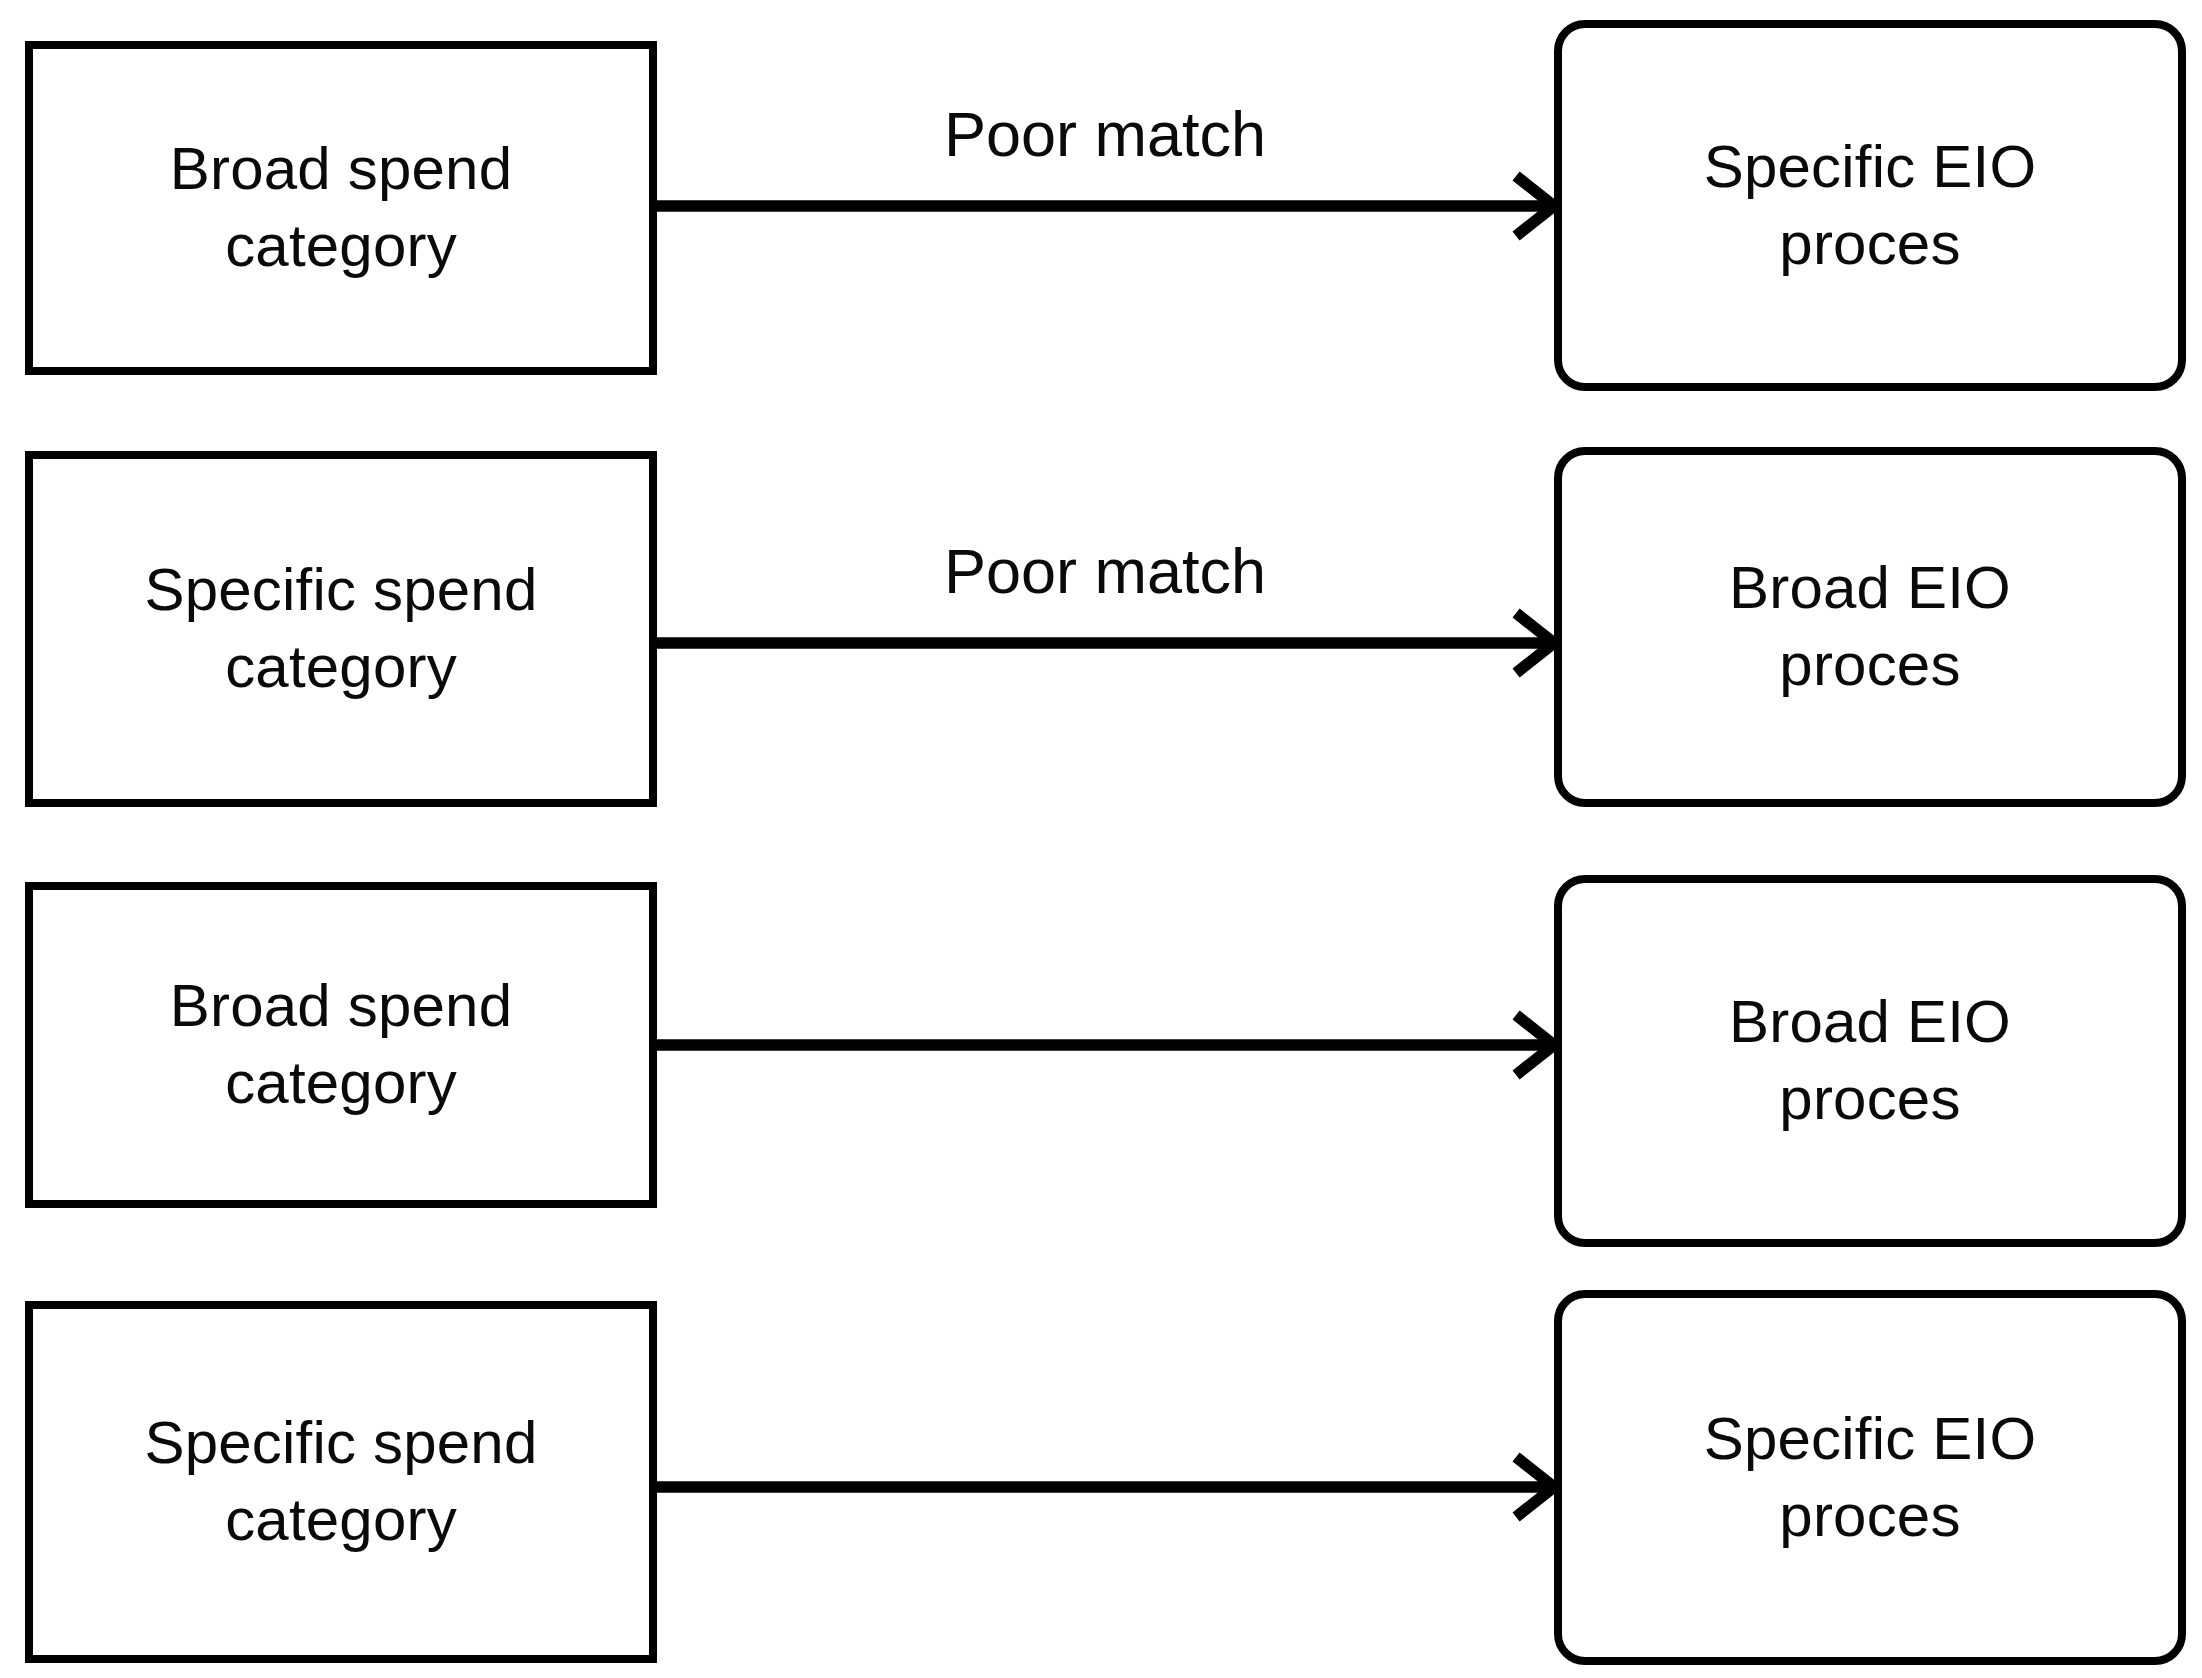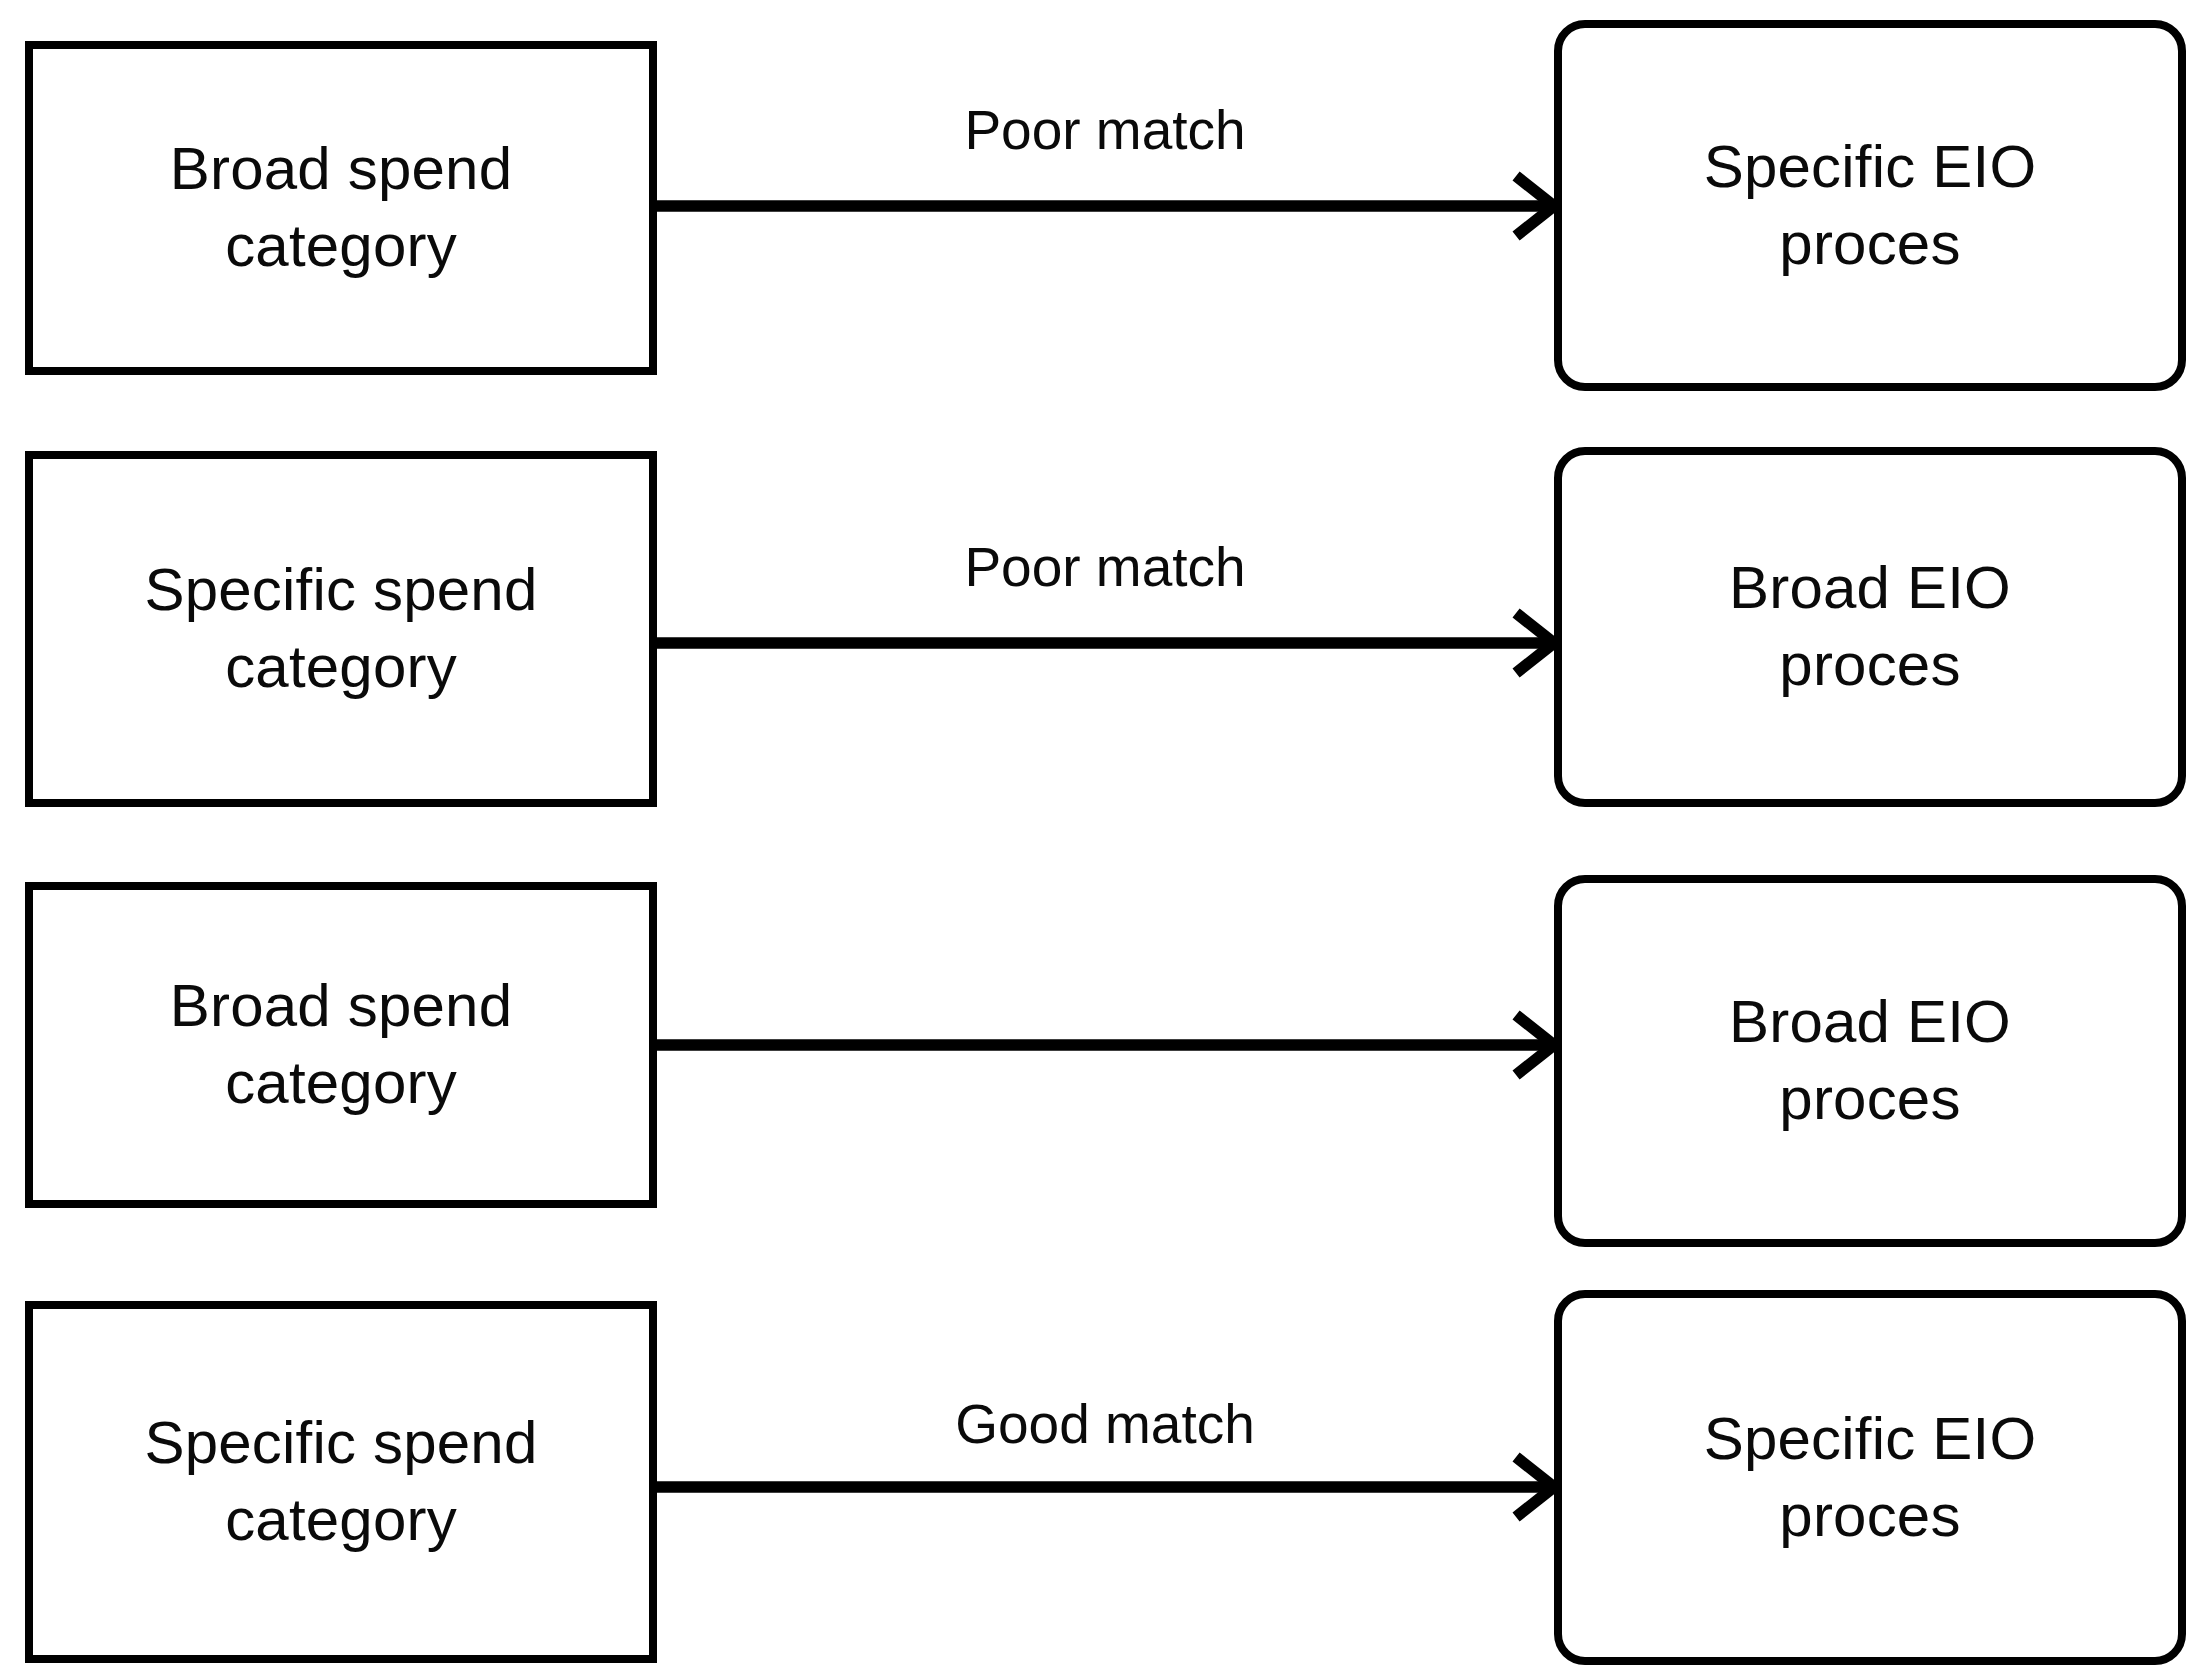--- a/index.html
+++ b/index.html
@@ -62,21 +62,21 @@
     display: block;
     width: 100%;
     height: 100%;
     overflow: visible;
   }
   .edge-label {
     position: absolute;
     left: 656px;
     width: 898px;
     text-align: center;
-    font-size: 55px;
+    font-size: 63px;
     line-height: 1;
     color: #0a0a0a;
     white-space: nowrap;
   }
 </style>
 </head>
 <body>
 
 <div id="canvas">
 
@@ -141,21 +141,20 @@
 proces</span>
     </div>
   </div>
 
   <div class="row" style="top:0px;height:415px;">
     <div class="box box-left" style="top:1301px;height:362px;">
       <span class="box-text">Specific spend
 category</span>
     </div>
 
-    <div class="edge-label" style="top:1397px;">Good match</div>
 
     <div class="connector" style="top:1434px;">
       <svg viewBox="0 0 1018 120" preserveAspectRatio="none">
         <line x1="0" y1="60" x2="1018" y2="60" stroke="#000000" stroke-width="13"></line>
         <polyline points="975,26 1018,60 975,94" fill="none" stroke="#000000" stroke-width="13" stroke-linecap="butt" stroke-linejoin="miter"></polyline>
       </svg>
     </div>
 
     <div class="box box-right" style="top:1290px;height:375px;">
       <span class="box-text">Specific EIO

